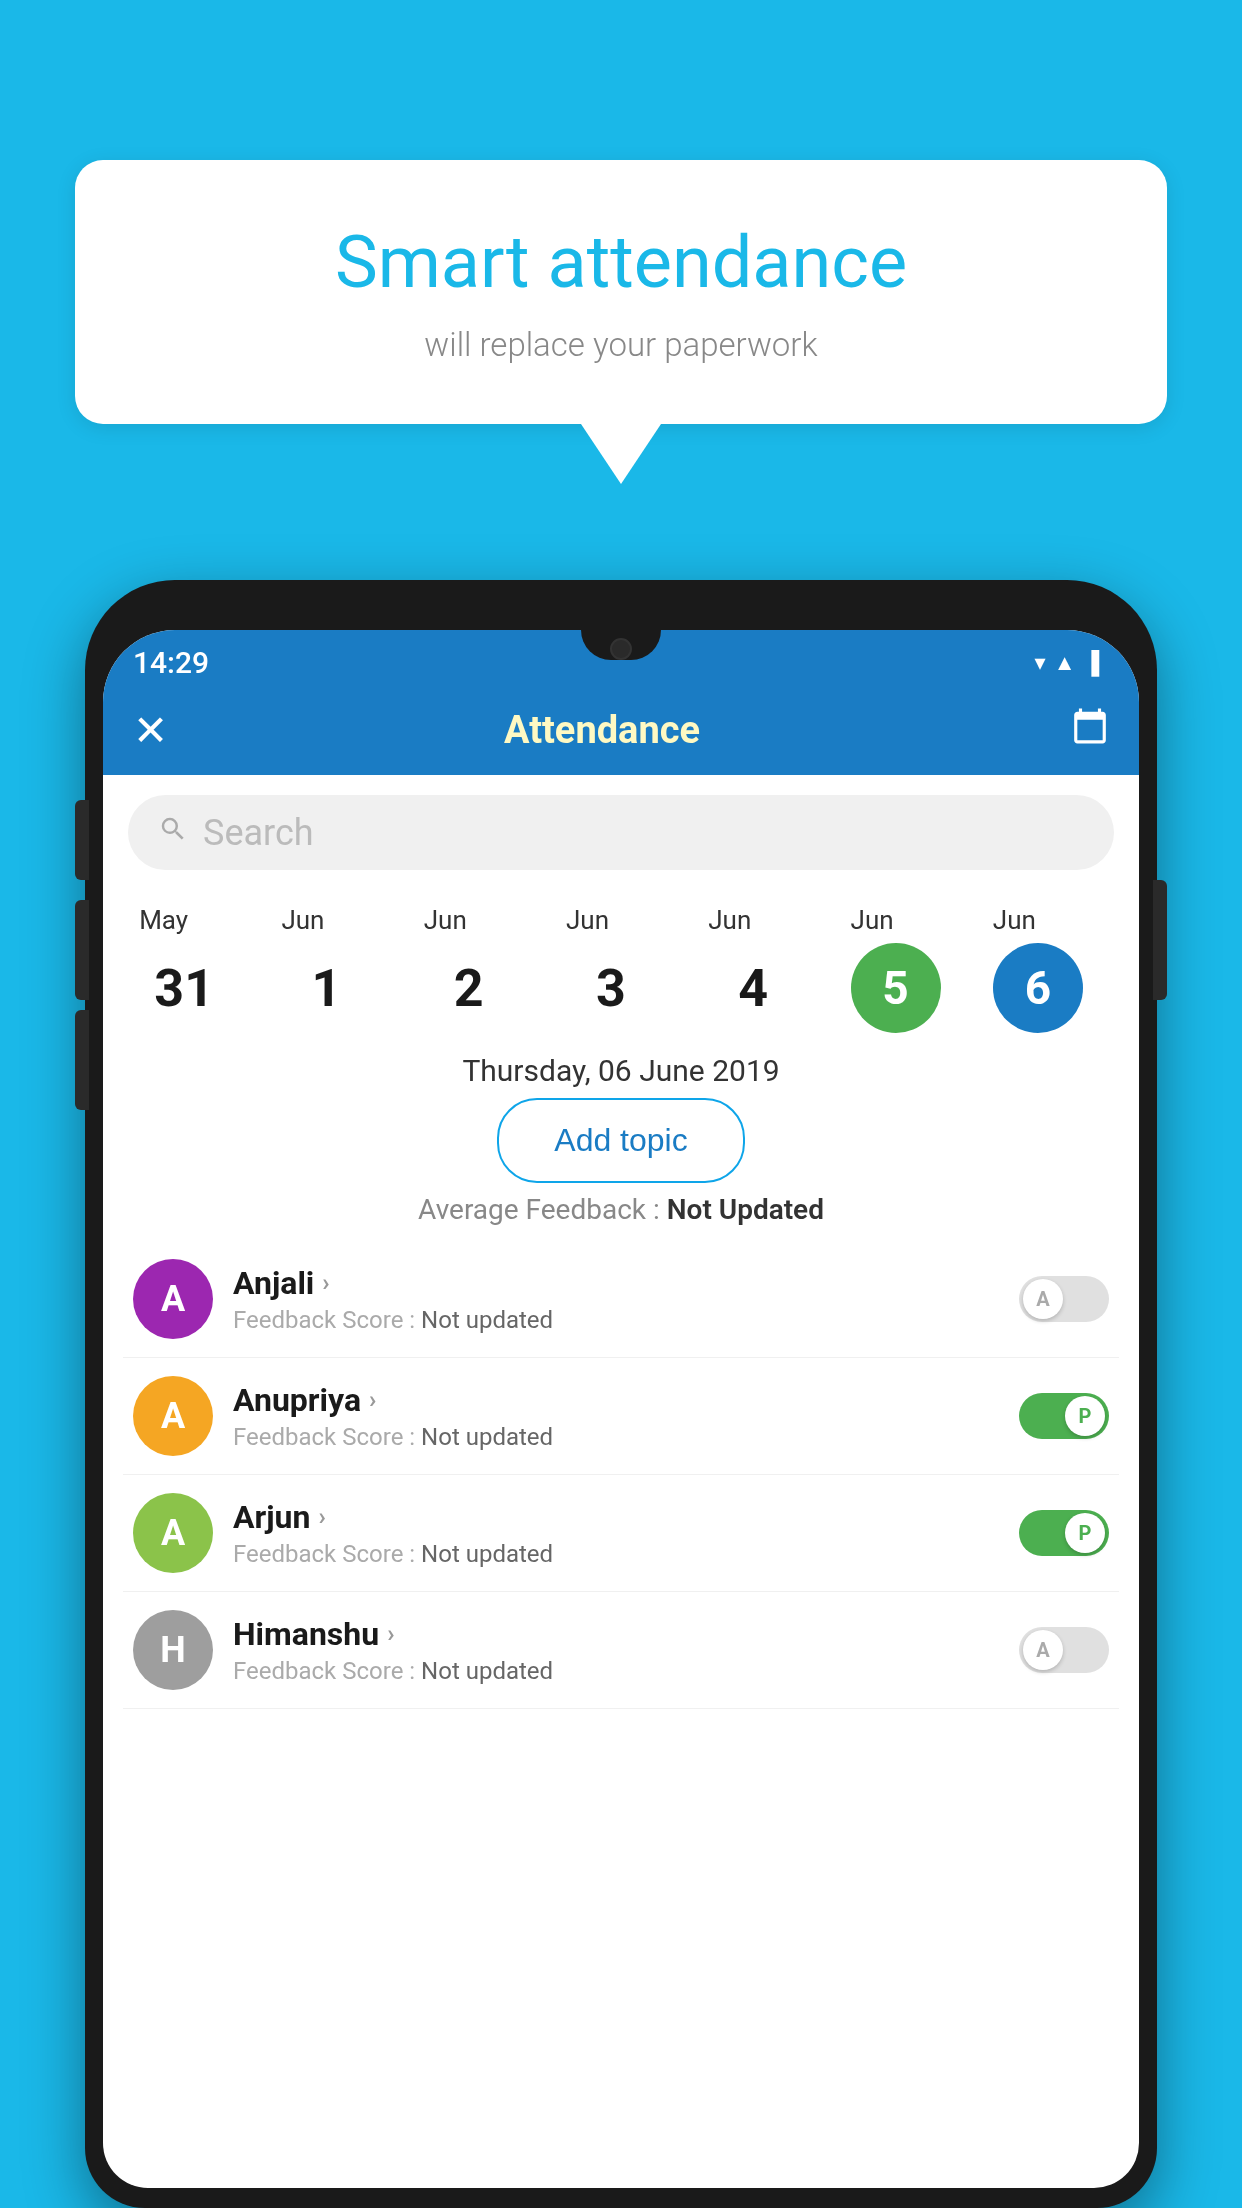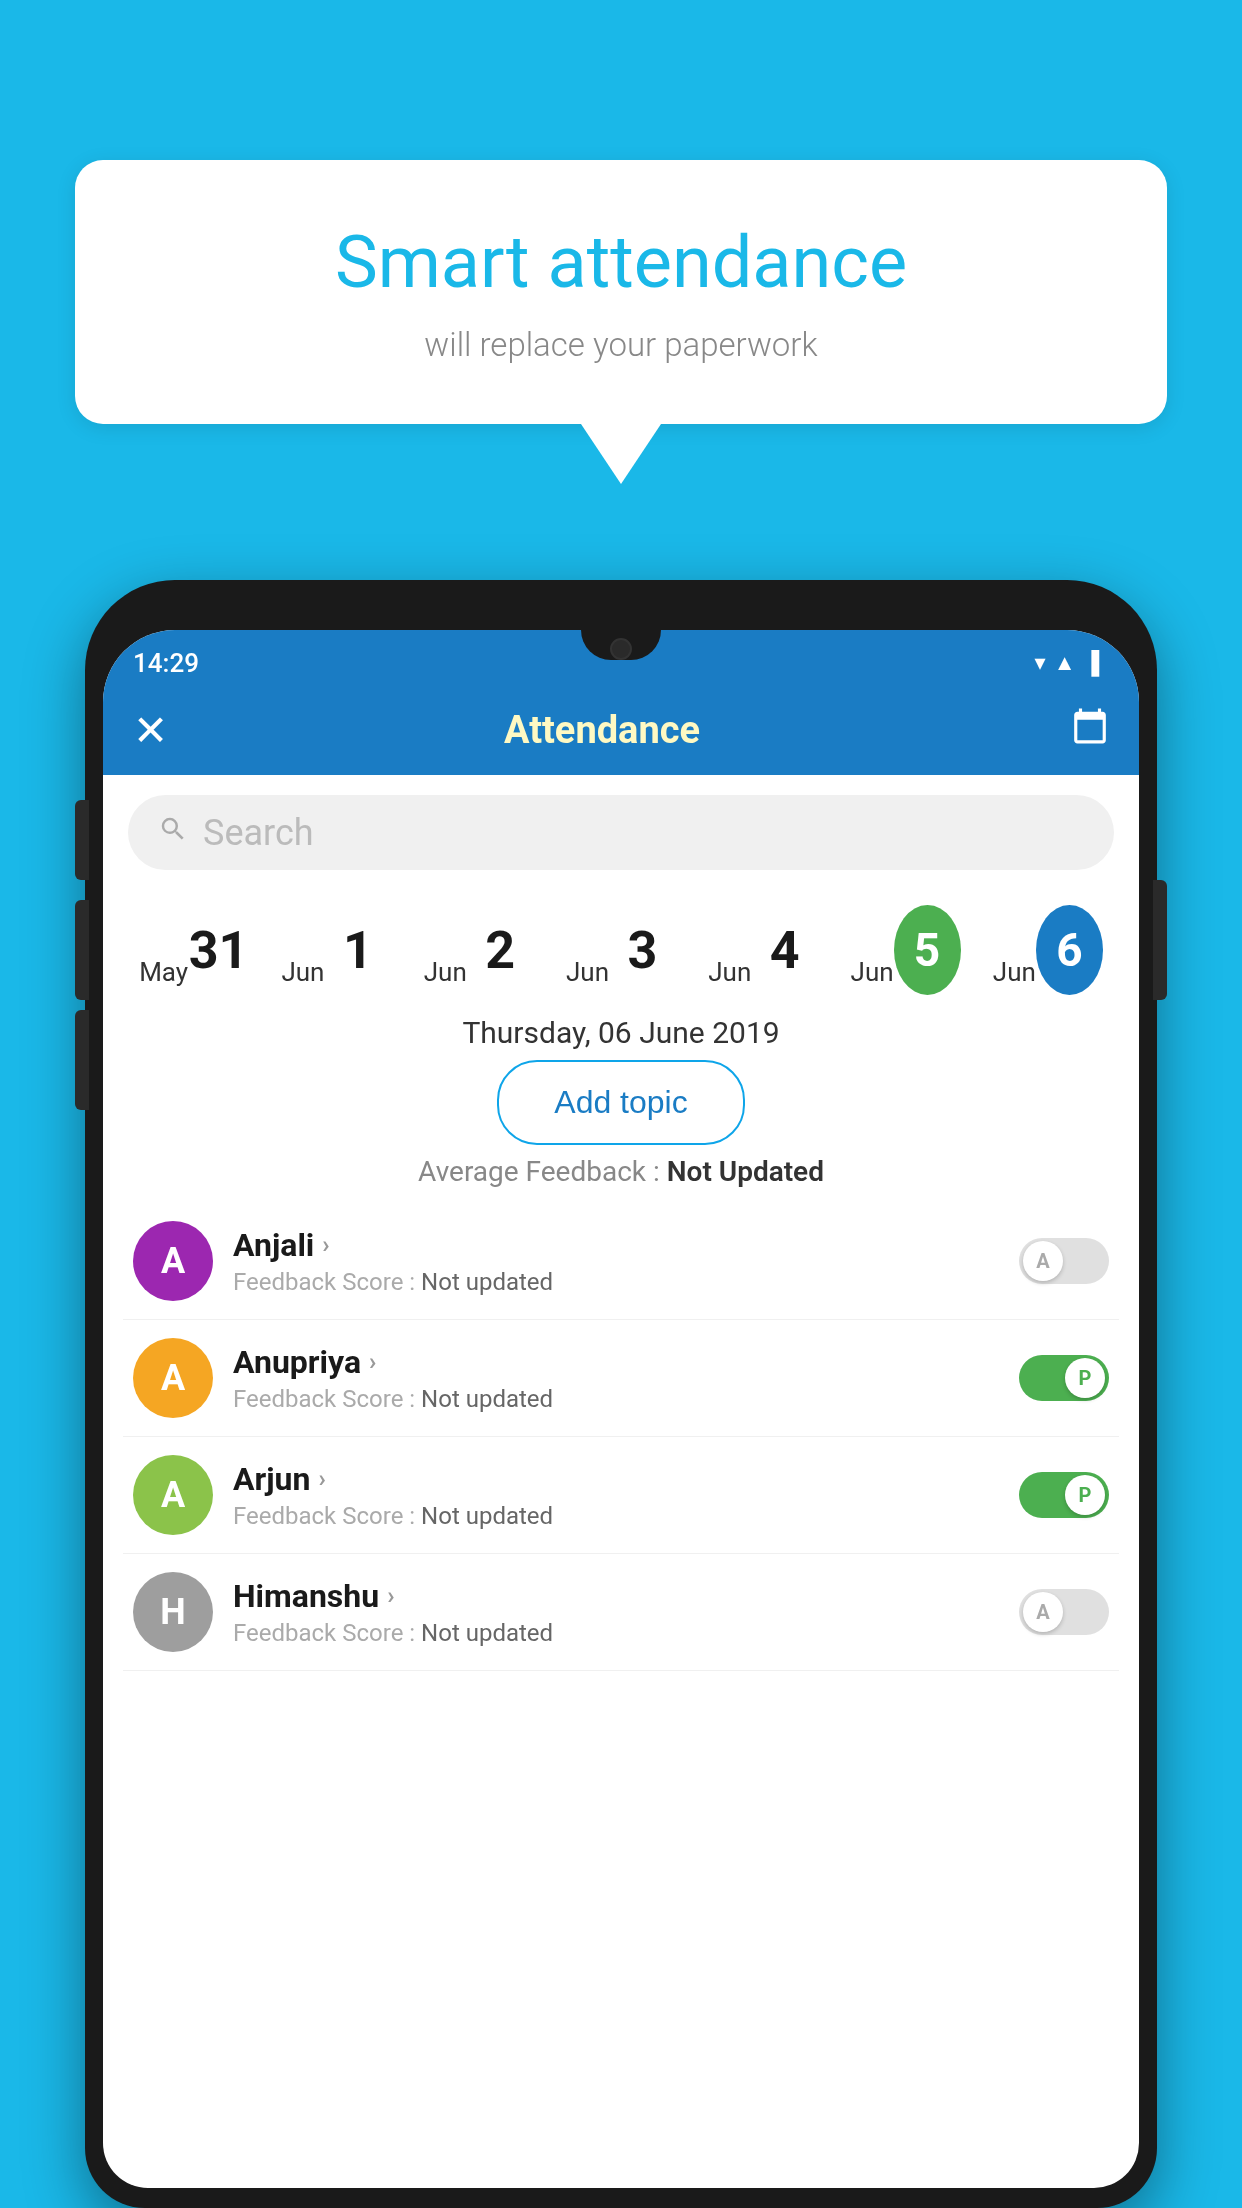--- a/index.html
+++ b/index.html
@@ -99,21 +99,21 @@
       height: 55px;
       display: flex;
       align-items: center;
       justify-content: space-between;
       padding: 0 40px 0 30px;
       border-radius: 72px 72px 0 0;
       padding-top: 10px;
     }
     .status-time {
       color: white;
-      font-size: 26px;
+      font-size: 30px;
       font-weight: 500;
     }
     .status-icons {
       display: flex;
       align-items: center;
       gap: 8px;
     }
     .status-icon-wifi, .status-icon-signal, .status-icon-battery {
       color: white;
       font-size: 22px;
@@ -170,22 +170,22 @@
     }
 
     
     .calendar-row {
       display: flex;
       justify-content: space-around;
       padding: 15px 20px 5px 20px;
     }
     .cal-item {
       display: flex;
-      flex-direction: row;
-      align-items: flex-end;
+      flex-direction: column;
+      align-items: flex-start;
       width: 110px;
     }
     .cal-month {
       font-size: 26px;
       color: #333;
       font-weight: 400;
       margin-bottom: 8px;
     }
     .cal-day {
       font-size: 52px;

